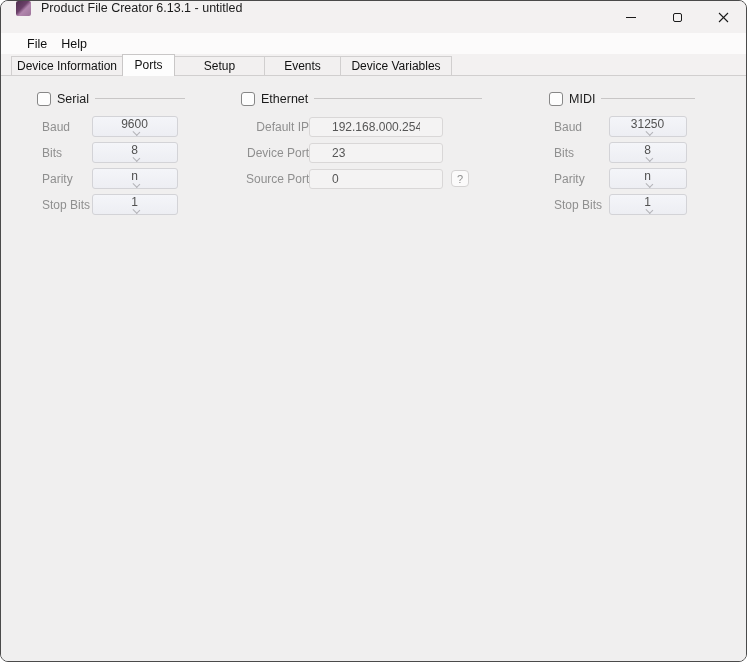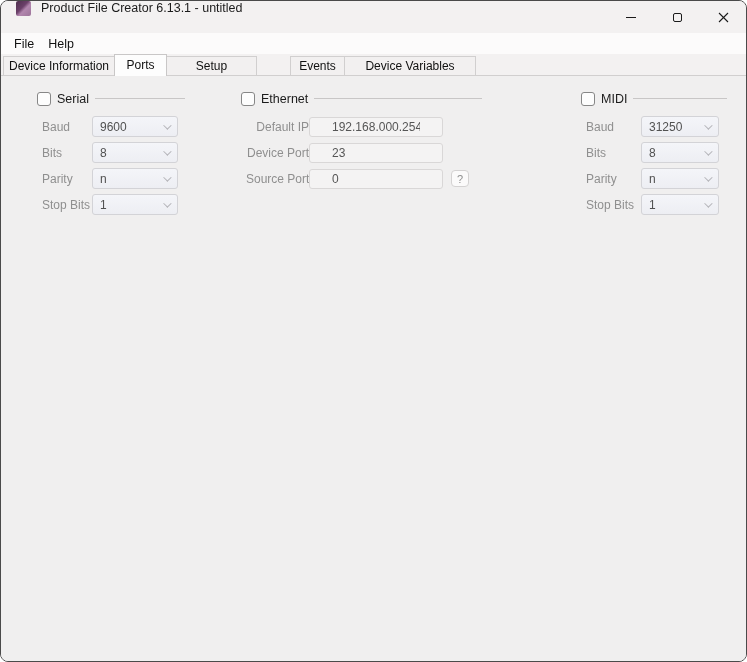--- a/index.html
+++ b/index.html
@@ -32,61 +32,61 @@
   .controls { margin-left:auto; display:flex; height:100%; }
   .winbtn { width:46px; height:100%; display:flex; align-items:center; justify-content:center; cursor:default; }
   .glyph-min { width:10px; height:1px; background:#1a1a1a; }
   .glyph-max { width:9px; height:9px; border:1px solid #1a1a1a; border-radius:2px; }
 
   
   .menubar {
     height:21px; flex:0 0 21px;
     background:#fcfbfb;
     display:flex; align-items:center;
-    padding-left:6px;
+    padding-left:19px;
   }
   .menu-item { padding:0 7px; font-size:12.5px; color:#111; }
 
   
   .tabstrip {
     height:22px; flex:0 0 22px;
     background:#f3f1f1;
     border-bottom:1px solid #d1cfcf;
     display:flex; align-items:flex-end;
-    padding-left:2px;
+    padding-left:10px;
   }
   .tab {
     height:19px; line-height:18px;
     background:#f2f0f0;
     border:1px solid #d1cfcf; border-bottom:none;
     font-size:12px; color:#111;
     text-align:center;
     margin-right:-1px;
     padding:0 4px;
   }
   .tab.t1 { width:112px; }
   .tab.t2 { width:53px; }
   .tab.t3 { width:91px; }
-  .tab.t4 { width:55px;margin-left:34px; }
-  .tab.t5 { width:132px; }
+  .tab.t4 { width:77px; }
+  .tab.t5 { width:112px; }
   .tab.active {
     height:22px; line-height:21px;
     background:#fdfdfd;
     border-color:#c9c7c7;
     margin-bottom:-1px;
     position:relative; z-index:2;
   }
 
   
   .content { flex:1; position:relative; background:#f0efef; }
 
   .group { position:absolute; top:15px; }
   .group-serial   { left:36px;  width:148px; }
   .group-ethernet { left:240px; width:241px; }
-  .group-midi     { left:580px; width:146px; }
+  .group-midi     { left:548px; width:146px; }
 
   .group-header { display:flex; align-items:center; height:15px; }
   .checkbox {
     width:14px; height:14px;
     background:#fdfdfd;
     border:1px solid #878787;
     border-radius:3px;
     flex:0 0 14px;
   }
   .group-title { margin-left:6px; font-size:12.5px; color:#1b1b1b; white-space:nowrap; }
@@ -95,26 +95,26 @@
   .rows { margin-top:10px; }
   .row { display:flex; align-items:center; height:21px; margin-top:5px; padding-left:5px; position:relative; }
   .row:first-child { margin-top:8px; }
   .row-label { font-size:12px; color:#8f8f8f; white-space:nowrap; }
   .group-serial .row-label   { width:50px; }
   .group-ethernet .row-label { width:63px;text-align:right; }
   .group-midi .row-label     { width:55px; }
 
   .select {
     height:21px;
-    display:flex; align-items:center; justify-content:space-between;
+    display:flex; align-items:center; justify-content:flex-start;
     background:linear-gradient(#f4f5f9,#edeef3);
     border:1px solid #d3d3d7;
     border-radius:3px;
     padding:0 8px 0 7px;
-    color:#515151; font-size:12px;
+    color:#515151; font-size:12px;flex-direction:column;
   }
   .group-serial .select { width:86px; }
   .group-ethernet .select { width:134px; }
   .group-midi .select { width:78px; }
   .chevron {
     width:6px; height:6px;
     border-right:1.4px solid #b4b4b9;
     border-bottom:1.4px solid #b4b4b9;
     transform:rotate(45deg) translateY(-2px);
   }

